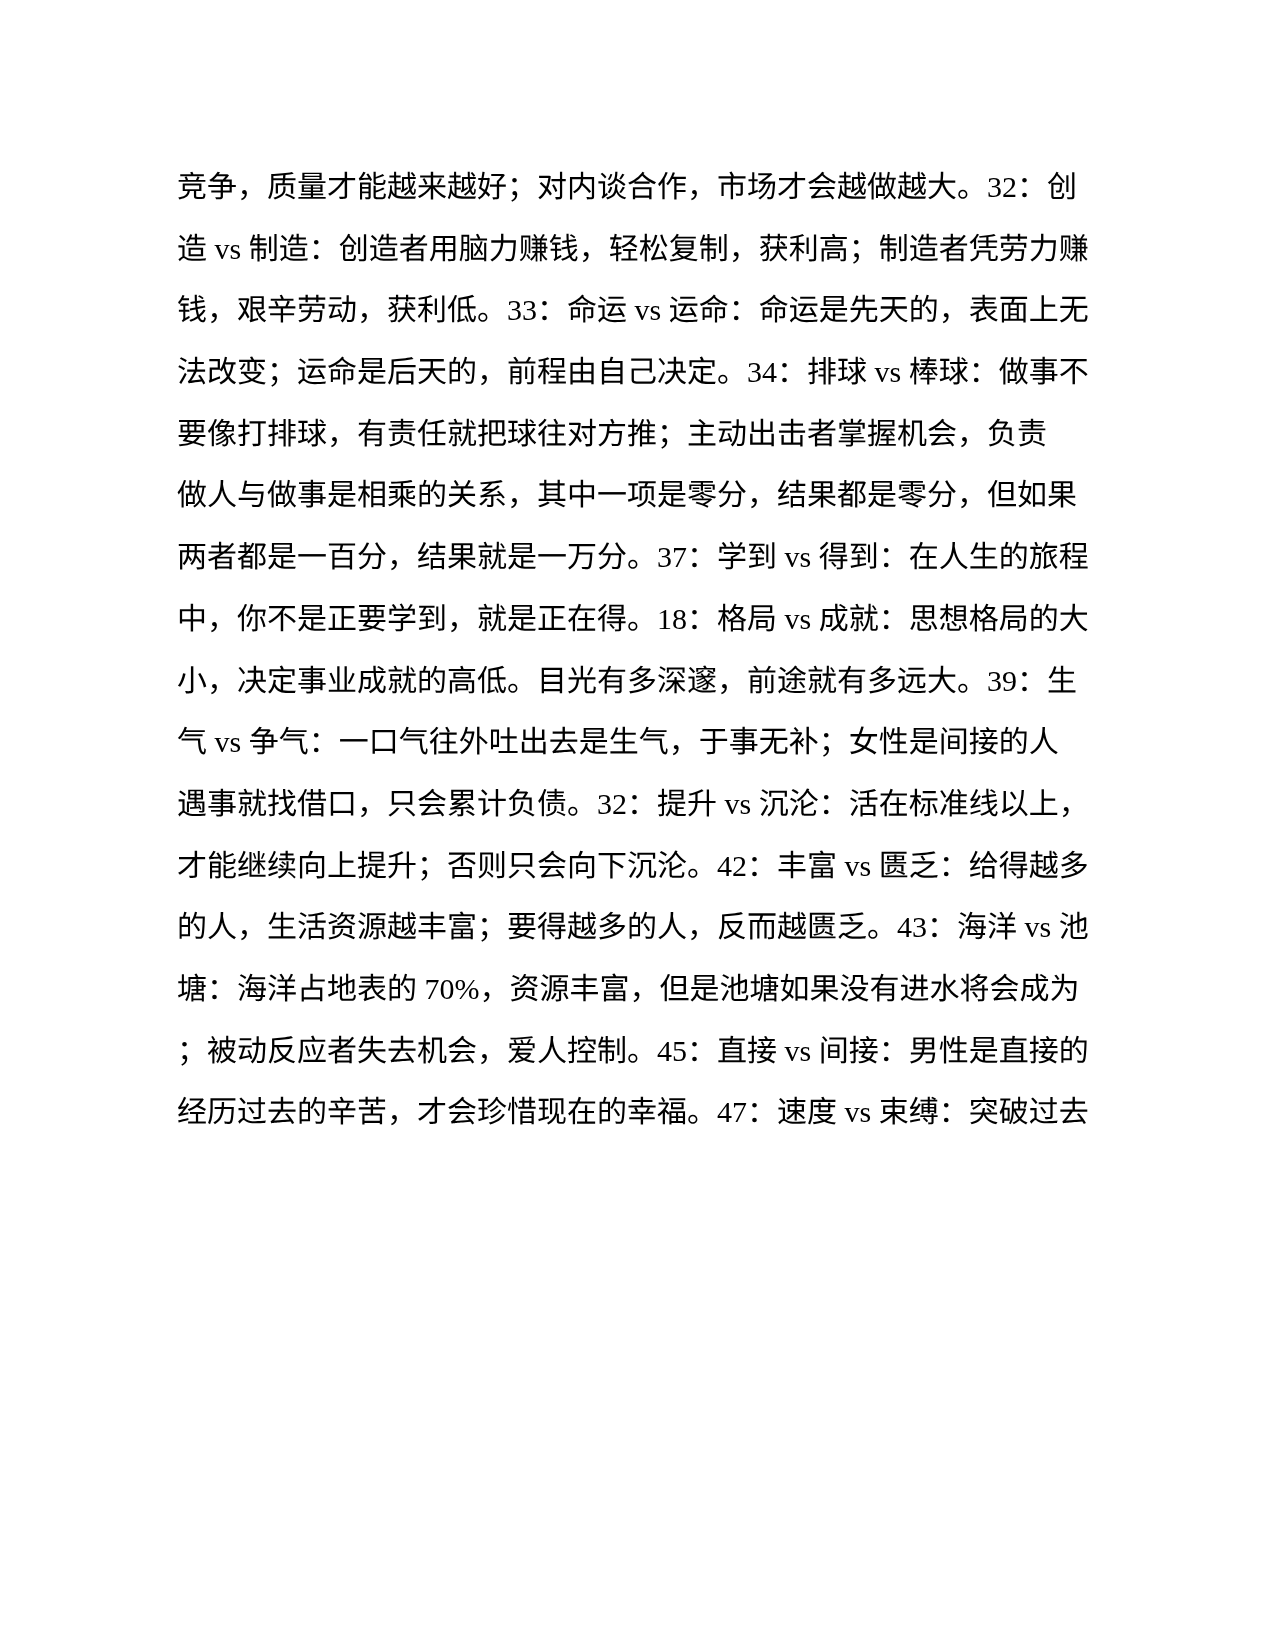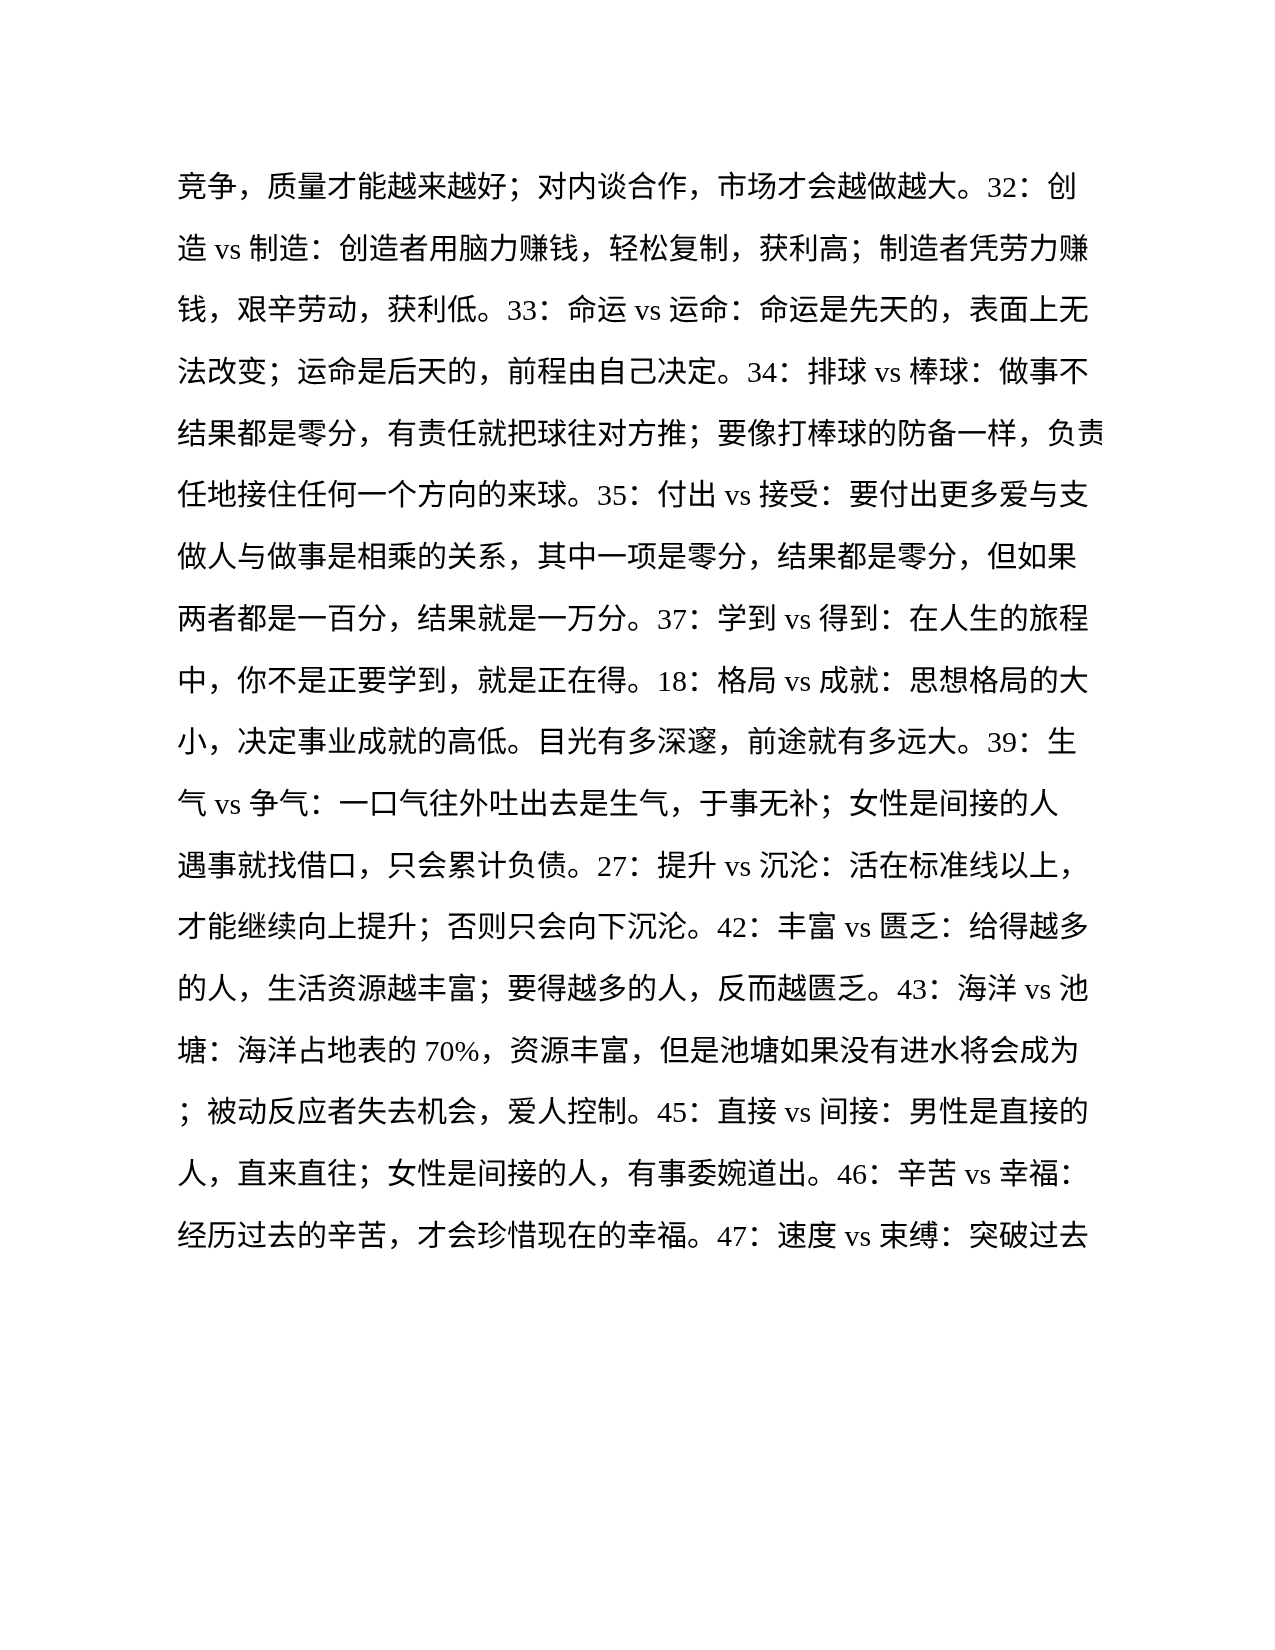--- a/index.html
+++ b/index.html
@@ -35,28 +35,26 @@
 </style>
 </head>
 <body>
 
 <div class="page">
   <div class="text-block">
       <div class="text-line">竞争，质量才能越来越好；对内谈合作，市场才会越做越大。32：创</div>
       <div class="text-line">造 vs 制造：创造者用脑力赚钱，轻松复制，获利高；制造者凭劳力赚</div>
       <div class="text-line">钱，艰辛劳动，获利低。33：命运 vs 运命：命运是先天的，表面上无</div>
       <div class="text-line">法改变；运命是后天的，前程由自己决定。34：排球 vs 棒球：做事不</div>
-      <div class="text-line">结果都是零分，有责任就把球往对方推；要像打棒球的防备一样，负责</div>
-      <div class="text-line">任地接住任何一个方向的来球。35：付出 vs 接受：要付出更多爱与支</div>
+      <div class="text-line">要像打排球，有责任就把球往对方推；主动出击者掌握机会，负责</div>
       <div class="text-line">做人与做事是相乘的关系，其中一项是零分，结果都是零分，但如果</div>
       <div class="text-line">两者都是一百分，结果就是一万分。37：学到 vs 得到：在人生的旅程</div>
       <div class="text-line">中，你不是正要学到，就是正在得。18：格局 vs 成就：思想格局的大</div>
       <div class="text-line">小，决定事业成就的高低。目光有多深邃，前途就有多远大。39：生</div>
       <div class="text-line">气 vs 争气：一口气往外吐出去是生气，于事无补；女性是间接的人</div>
-      <div class="text-line">遇事就找借口，只会累计负债。27：提升 vs 沉沦：活在标准线以上，</div>
+      <div class="text-line">遇事就找借口，只会累计负债。32：提升 vs 沉沦：活在标准线以上，</div>
       <div class="text-line">才能继续向上提升；否则只会向下沉沦。42：丰富 vs 匮乏：给得越多</div>
       <div class="text-line">的人，生活资源越丰富；要得越多的人，反而越匮乏。43：海洋 vs 池</div>
       <div class="text-line">塘：海洋占地表的 70%，资源丰富，但是池塘如果没有进水将会成为</div>
       <div class="text-line">；被动反应者失去机会，爱人控制。45：直接 vs 间接：男性是直接的</div>
-      <div class="text-line">人，直来直往；女性是间接的人，有事委婉道出。46：辛苦 vs 幸福：</div>
       <div class="text-line">经历过去的辛苦，才会珍惜现在的幸福。47：速度 vs 束缚：突破过去</div>
     </div>
 </div>
 
 </body></html>

